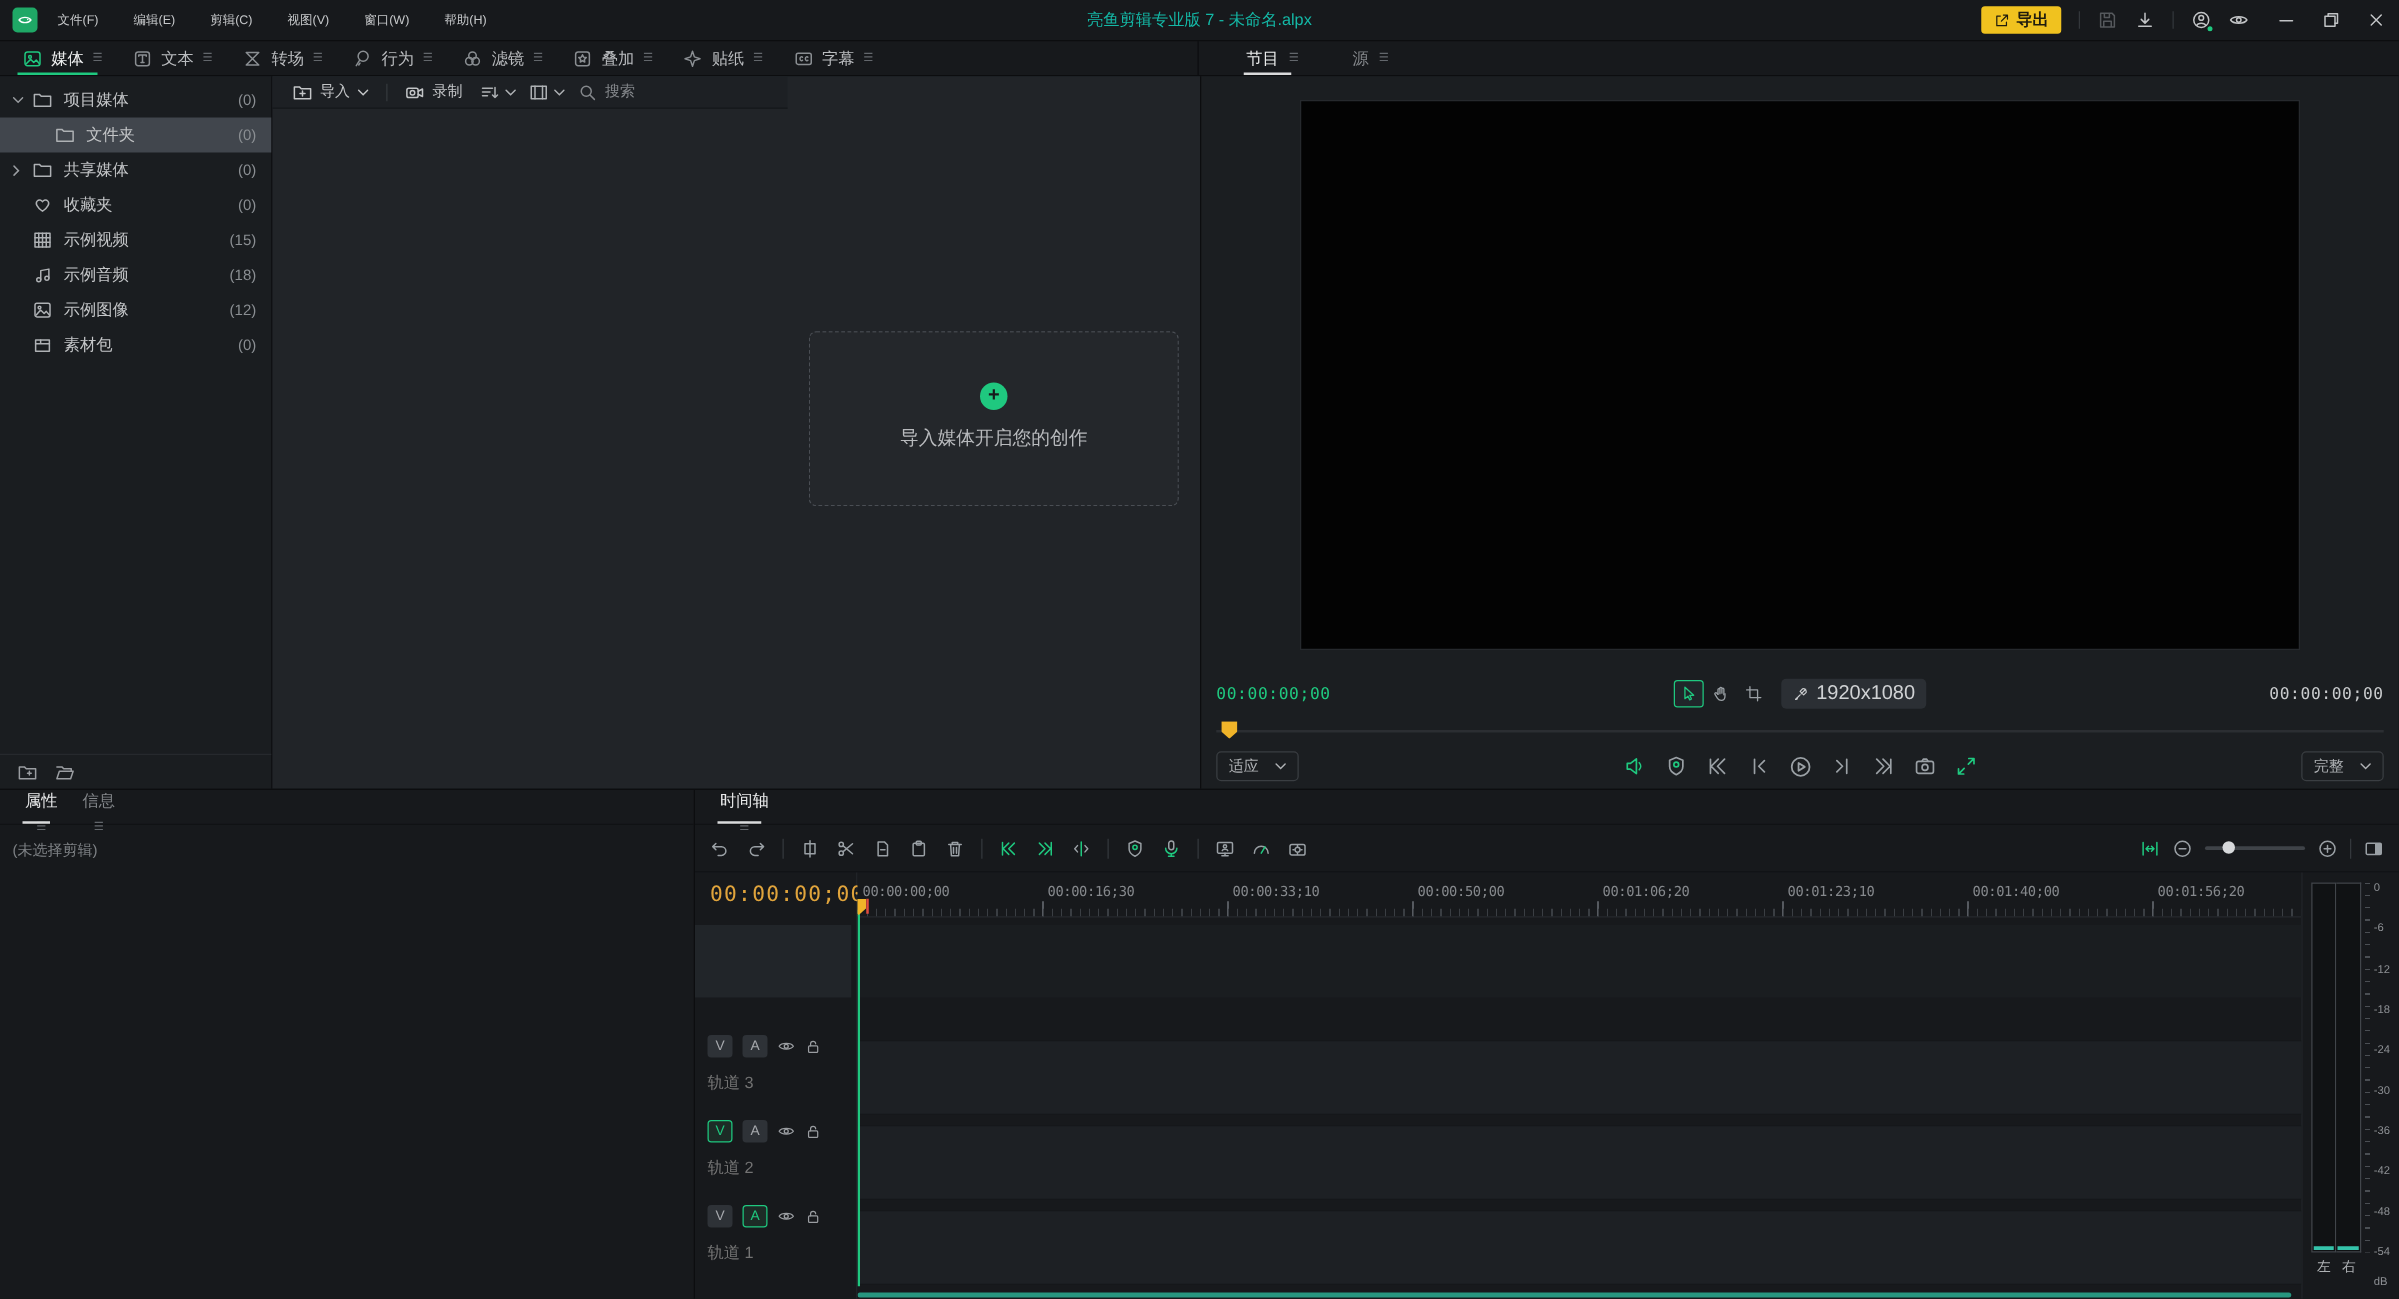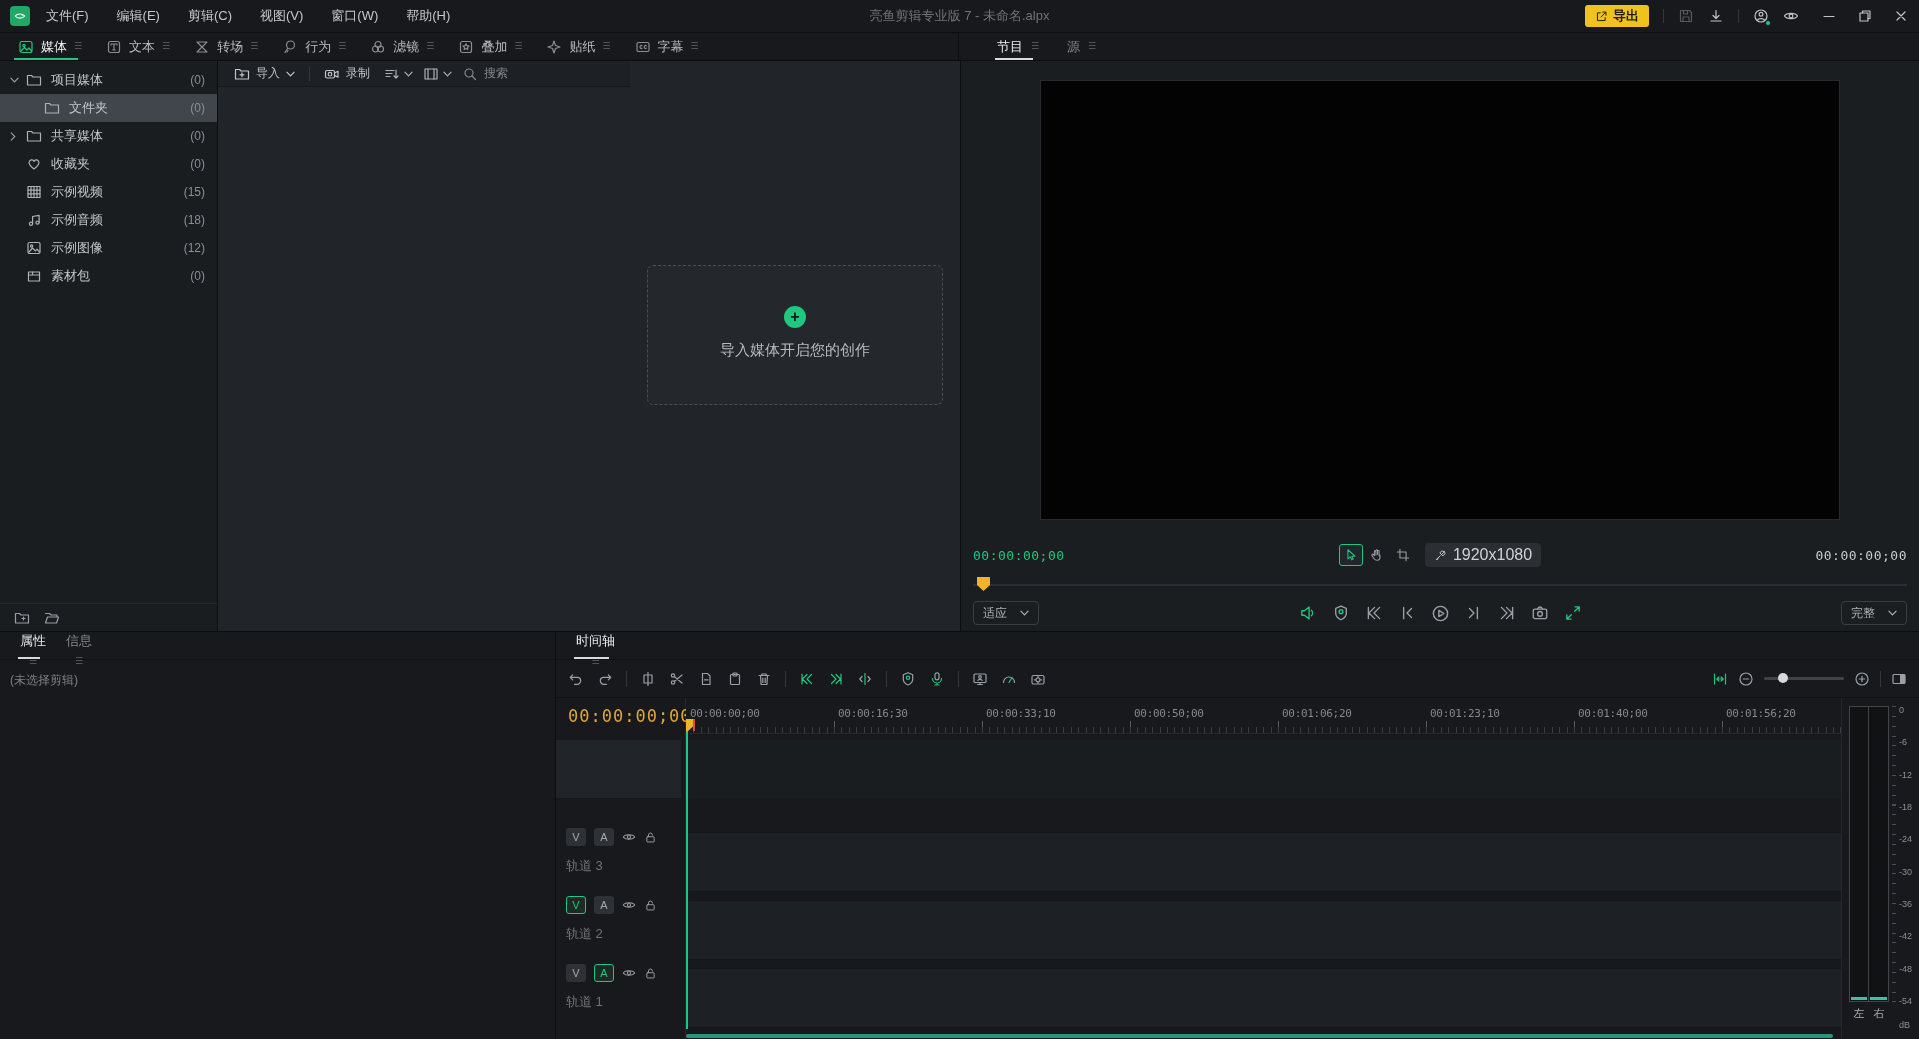--- a/index.html
+++ b/index.html
@@ -6,43 +6,43 @@
   html,body { width:1919px; height:1039px; overflow:hidden; background:#141619;
     font-family:"Liberation Sans","DejaVu Sans",sans-serif; color:#c9cbcd; }
   .window { width:1919px; height:1039px; display:flex; flex-direction:column; background:#17191c; }
   svg.i { width:16px; height:16px; fill:none; stroke:currentColor; stroke-width:1.2; stroke-linecap:round; stroke-linejoin:round; flex:none; }
   svg.cv { width:9px; height:6px; fill:none; stroke:currentColor; stroke-width:1.3; stroke-linecap:round; }
   .ham { font-size:9px; color:#63676c; line-height:1; }
 
   
   .titlebar { height:32px; flex:none; display:flex; align-items:center; background:#17191c; padding:0 10px; }
   .logo { width:20px; height:20px; border-radius:4px; background:#1fa866; display:flex; align-items:center; justify-content:center; margin-right:16px; }
-  .menus { display:flex; gap:28px; font-size:13px; color:#c6c8ca; }
+  .menus { display:flex; gap:28px; font-size:10px; color:#c6c8ca; }
   .menus span { cursor:default; }
-  .win-title { position:absolute; left:0; right:0; text-align:center; font-size:13px; color:#737373; pointer-events:none; }
+  .win-title { position:absolute; left:0; right:0; text-align:center; font-size:13px; color:#14b8a6; pointer-events:none; }
   .titlebar { position:relative; }
   .tb-right { margin-left:auto; display:flex; align-items:center; gap:14px; z-index:1; }
   .export-btn { display:flex; align-items:center; gap:5px; background:#f0c21f; color:#1f1c0e; border:none; border-radius:3px; height:22px; padding:0 10px; font-size:13px; font-weight:bold; }
   .export-btn svg { stroke:#1f1c0e; width:13px; height:13px; }
   .tb-sep { width:1px; height:14px; background:#33373b; }
   .tb-ic { color:#c2c4c6; display:flex; position:relative; }
   .tb-ic.disabled { color:#55585c; }
   .green-dot { position:absolute; right:-2px; bottom:-2px; width:6px; height:6px; border-radius:50%; background:#1fc87f; border:1px solid #17191c; }
   .winbtns { display:flex; gap:20px; margin-left:8px; color:#c6c8ca; }
 
   
   .tabsbar { height:29px; flex:none; display:flex; align-items:stretch; background:#17191c; border-top:1px solid #0c0d0f; border-bottom:1px solid #0c0d0f; }
   .tabs-left { width:958px; flex:none; display:flex; align-items:stretch; padding-left:8px; gap:4px; }
   .tab { position:relative; display:flex; align-items:center; gap:7px; padding:0 10px; font-size:13px; color:#b9bbbe; }
   .tab .ticon { color:#8a8e92; display:flex; }
   .tab.active { color:#f2f3f3; }
   .tab.active .ticon { color:#1fc87f; }
   .tab.active::after { content:""; position:absolute; left:6px; right:14px; bottom:0; height:2px; background:#1fc87f; }
   .tabs-div { width:1px; background:#0c0d0f; }
-  .tabs-right { display:flex; align-items:stretch; padding-left:28px; gap:8px; }
+  .tabs-right { display:flex; align-items:stretch; padding-left:28px; gap:23px; }
   .ptab { position:relative; display:flex; align-items:center; gap:8px; padding:0 10px; font-size:13px; color:#84878b; }
   .ptab.active { color:#eceded; }
   .ptab.active::after { content:""; position:absolute; left:8px; right:16px; bottom:0; height:2px; background:#d9dadb; }
 
   
   .main { height:570px; flex:none; display:flex; }
   
   .sidebar { width:218px; flex:none; background:#1a1d20; border-right:1px solid #0c0d0f; display:flex; flex-direction:column; }
   .side-list { padding-top:5px; flex:1; }
   .srow { height:28px; display:flex; align-items:center; padding:0 12px 0 10px; font-size:13px; color:#c3c5c7; }

